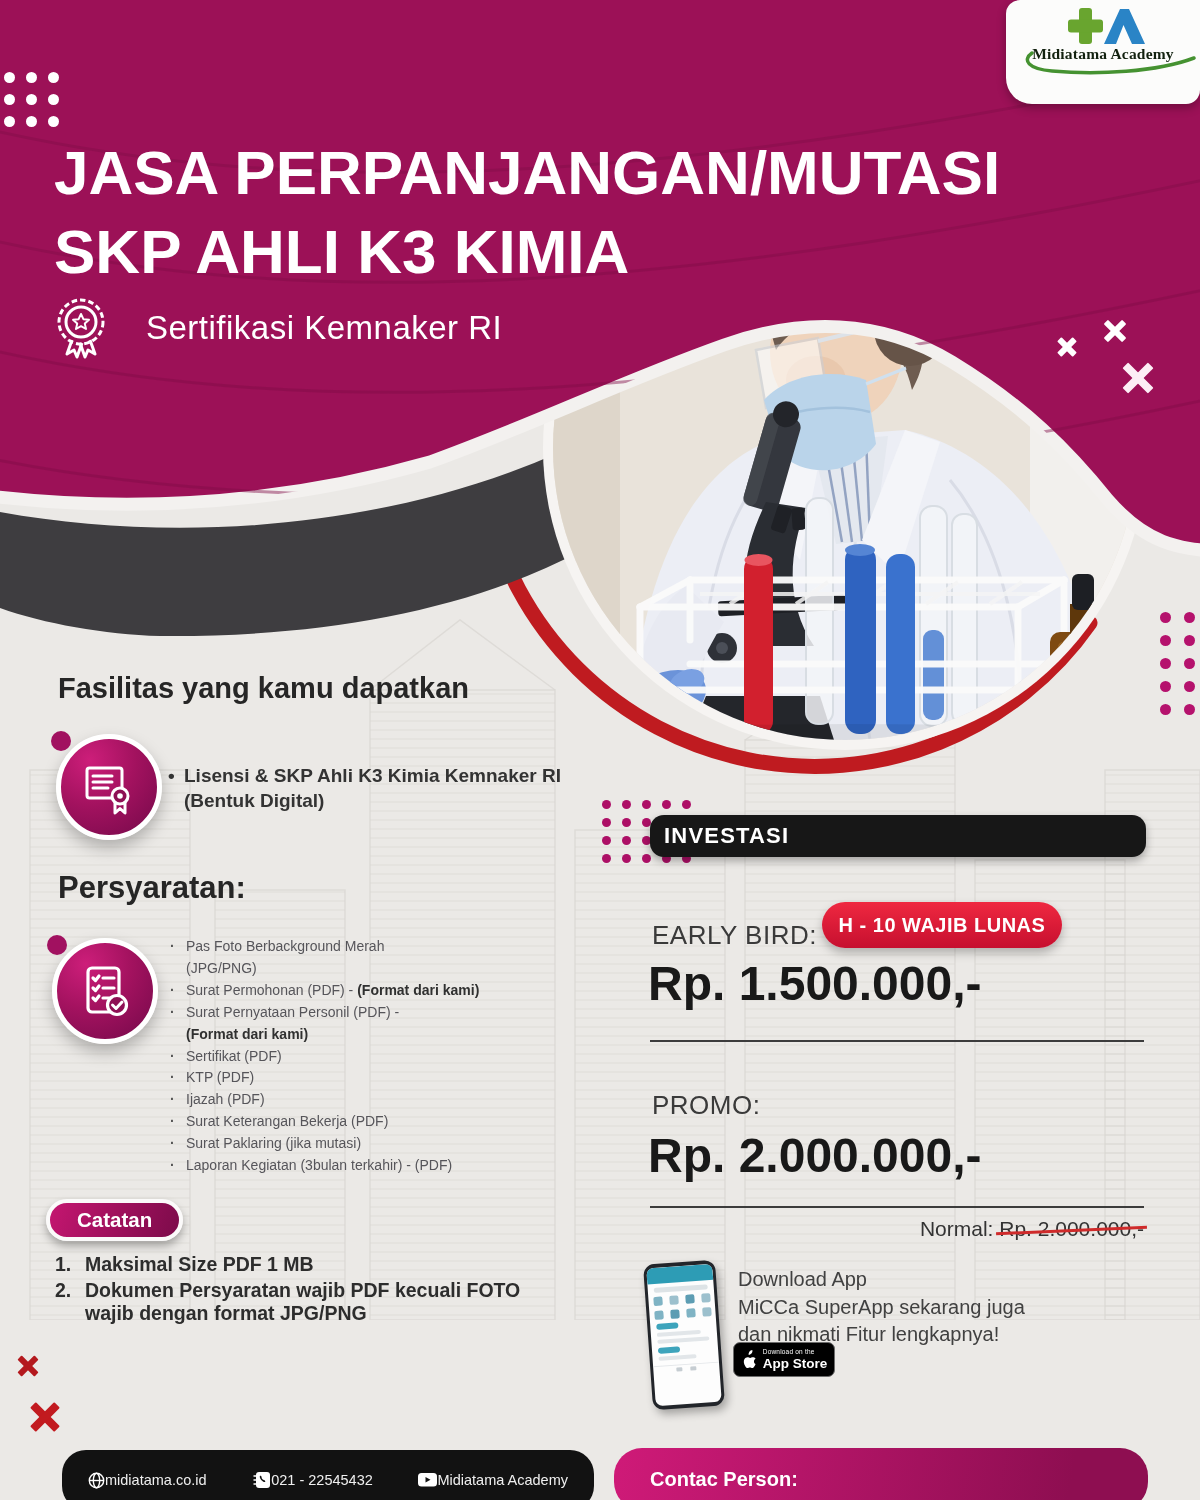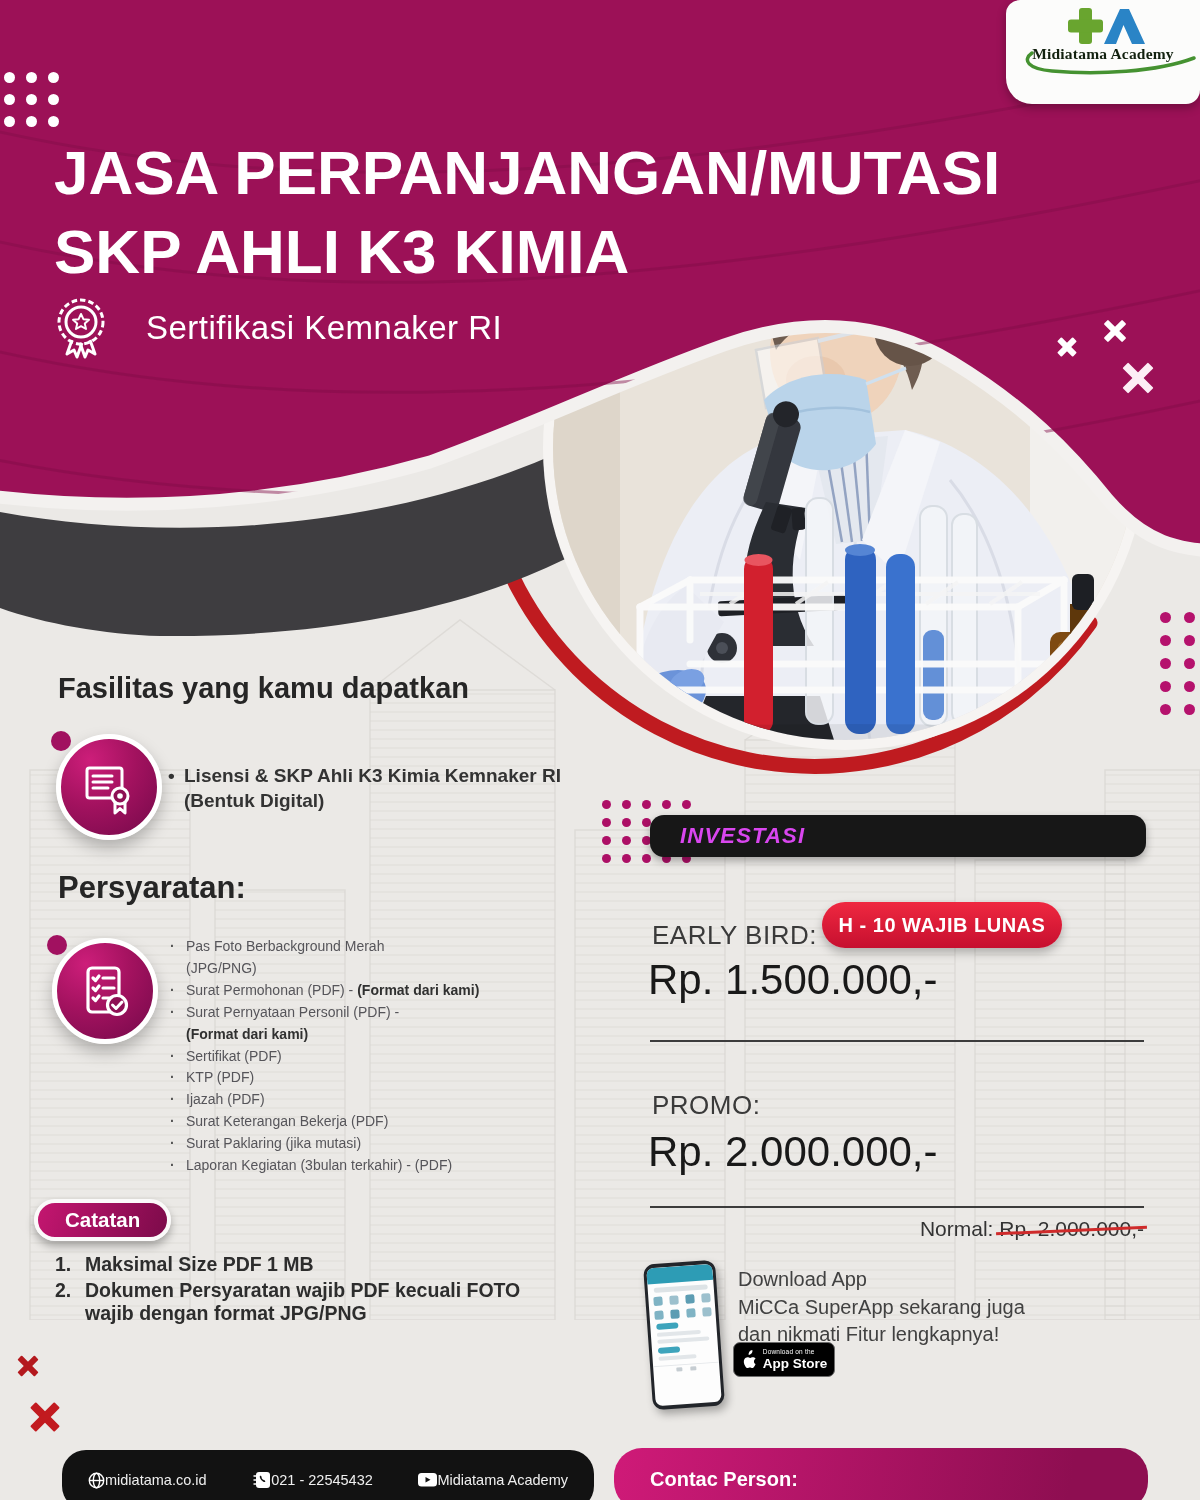--- a/index.html
+++ b/index.html
@@ -61,38 +61,38 @@
   .fac-item{position:absolute;left:168px;top:763px;width:430px;font-size:19px;font-weight:bold;
     color:#333;line-height:25px;z-index:2;padding-left:16px;}
   .fac-item::before{content:"•";position:absolute;left:0;top:0;color:#333;}
 
   .req-list{position:absolute;left:168px;top:936px;width:460px;z-index:2;margin:0;padding:0;
     list-style:none;font-size:14px;line-height:21.9px;color:#56555a;}
   .req-list li{position:relative;padding-left:18px;}
   .req-list li::before{content:"·";position:absolute;left:2px;font-weight:bold;color:#555;}
   .req-list b{color:#303030;}
 
-  .note-pill{position:absolute;left:34px;top:1199px;z-index:2;background:linear-gradient(110deg,#c41670,#7c0b4a);
+  .note-pill{position:absolute;left:46px;top:1199px;z-index:2;background:linear-gradient(110deg,#c41670,#7c0b4a);
     border:4px solid #fbfafa;border-radius:24px;color:#fff;font-weight:bold;font-size:20.5px;
     padding:5px 27px;box-shadow:0 5px 9px rgba(0,0,0,.3);}
   .notes{position:absolute;left:55px;top:1253px;width:470px;z-index:2;margin:0;padding:0;list-style:none;
     font-size:19.5px;font-weight:bold;color:#2d2d2d;line-height:23px;counter-reset:nt;}
   .notes li{position:relative;padding-left:30px;margin-bottom:3px;counter-increment:nt;}
   .notes li::before{content:counter(nt) ".";position:absolute;left:0;}
 
   
   .inv-bar{position:absolute;left:650px;top:815px;width:496px;height:42px;background:#171717;z-index:3;
-    border-radius:14px;color:#d946ef;font-size:22px;font-weight:bold;letter-spacing:1.2px;line-height:42px;
-    padding-left:30px;box-sizing:border-box;box-shadow:0 4px 8px rgba(0,0,0,.3);font-style:italic;}
+    border-radius:14px;color:#ffffff;font-size:22px;font-weight:bold;letter-spacing:1.2px;line-height:42px;
+    padding-left:14px;box-sizing:border-box;box-shadow:0 4px 8px rgba(0,0,0,.3);}
   .eb-label{position:absolute;left:652px;top:920px;font-size:26px;color:#3a3a3a;letter-spacing:.5px;z-index:2;}
   .eb-pill{position:absolute;left:822px;top:902px;width:240px;height:46px;z-index:2;border-radius:23px;
     background:linear-gradient(180deg,#ef2840,#c60f2f);color:#fff;font-size:20px;font-weight:bold;
     display:flex;align-items:center;justify-content:center;letter-spacing:.5px;
     box-shadow:0 5px 10px rgba(0,0,0,.25);}
-  .price{position:absolute;font-size:42px;font-weight:normal;color:#191919;z-index:2;letter-spacing:0;}
+  .price{position:absolute;font-size:48px;font-weight:bold;color:#191919;z-index:2;letter-spacing:0;}
   .price1{left:648px;top:956px;}
   .price2{left:648px;top:1128px;}
   .divider{position:absolute;width:494px;height:2px;background:#3c3c3c;z-index:2;left:650px;}
   .div1{top:1040px;}
   .div2{top:1206px;}
   .promo-label{position:absolute;left:652px;top:1090px;font-size:26px;color:#3a3a3a;letter-spacing:.5px;z-index:2;}
   .normal-row{position:absolute;left:650px;top:1217px;width:494px;text-align:right;z-index:2;
     font-size:21px;color:#333;}
   .strike{position:relative;display:inline-block;}
   .strike::after{content:"";position:absolute;left:-3px;right:-3px;top:52%;height:2.5px;background:#cf2b2b;

